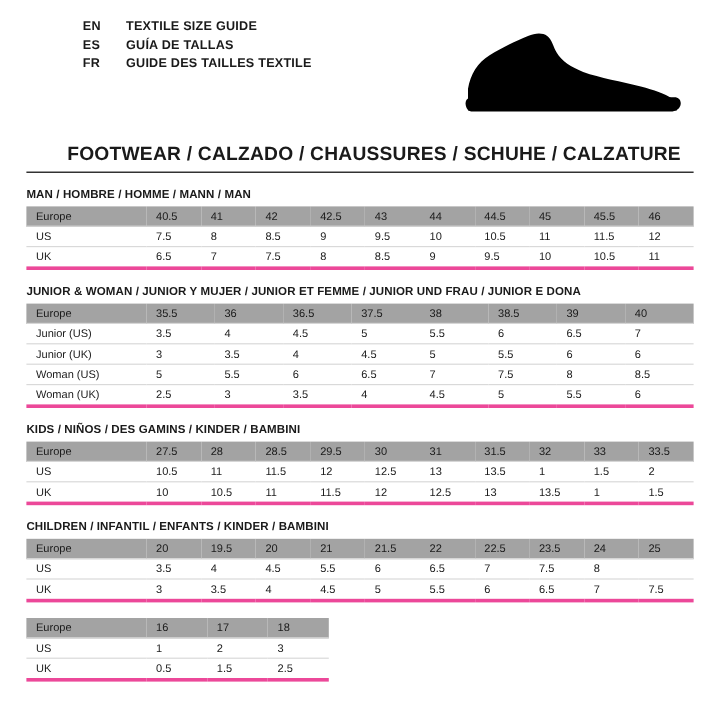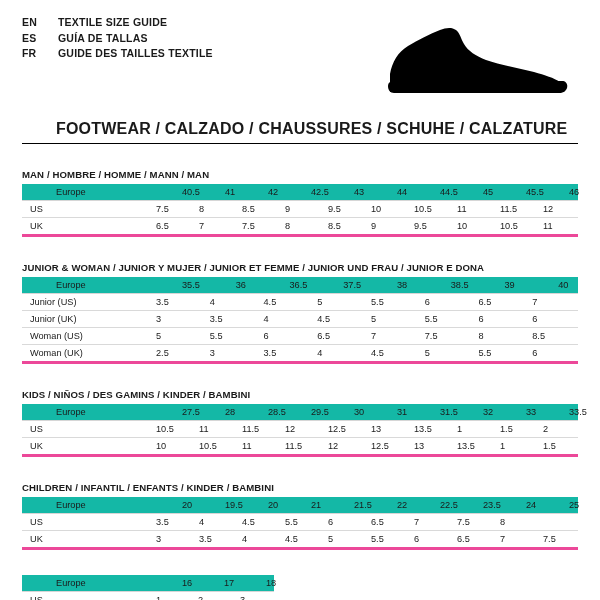--- a/index.html
+++ b/index.html
@@ -24,20 +24,21 @@
 
   
   .header {
     position: relative;
     height: 92px;
   }
   .lang-table {
     border-collapse: collapse;
     font-size: 10.5px;
     letter-spacing: 0.2px;
+    margin-left: 47px;
   }
   .lang-table td {
     padding: 0 0 3.5px 0;
     vertical-align: top;
     white-space: nowrap;
   }
   .lang-code {
     width: 36px;
     font-weight: bold;
   }
@@ -60,21 +61,21 @@
     padding-left: 34px;
   }
   .rule {
     height: 1px;
     background: #000000;
     margin: 5px 0 0 0;
   }
 
   
   .group {
-    margin-top: 25px;
+    margin-top: 13px;
   }
   .group-label {
     font-size: 9.6px;
     font-weight: bold;
     letter-spacing: 0.1px;
     margin-bottom: 4px;
   }
   table.sizes {
     border-collapse: collapse;
     font-size: 9.2px;
@@ -84,23 +85,22 @@
   table.sizes td {
     padding: 3px 0 3px 8px;
     border-bottom: 1px solid #d9d9d9;
     text-align: left;
     white-space: nowrap;
   }
   table.sizes tr:last-child td {
     border-bottom: 3px solid #ec4899;
   }
   table.sizes tr.head td {
-    background: #14b8a6;
+    background: #a3a3a3;
     border-bottom: 1px solid #d6d6d6;
-    padding-left: 34px;
   }
   table.sizes td.rowlabel {
     width: 92px;
   }
   table.sizes.babies {
     width: 252px;
   }
   .group.first {
   }
 </style>

